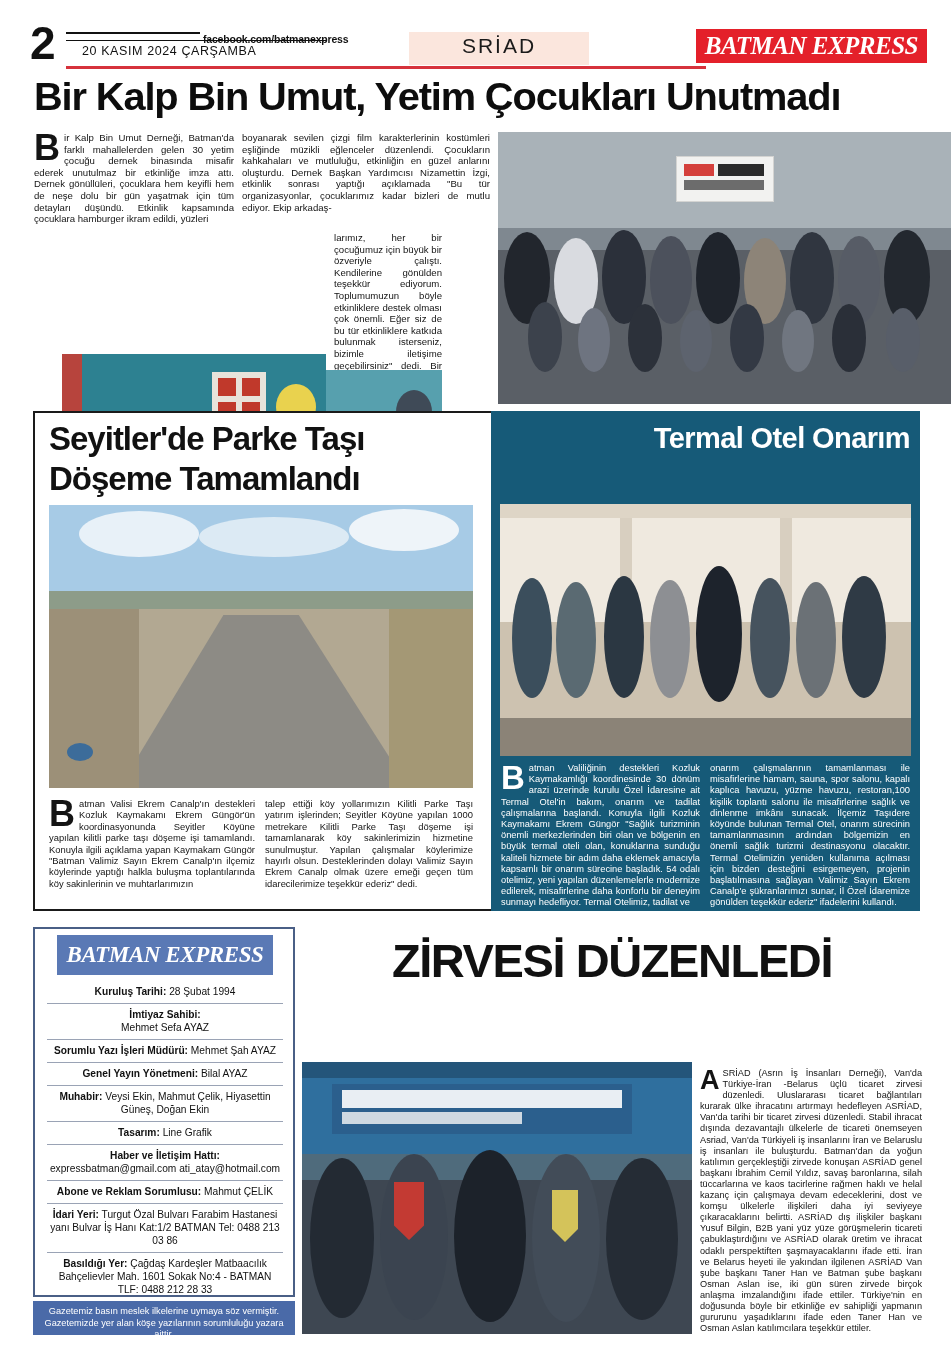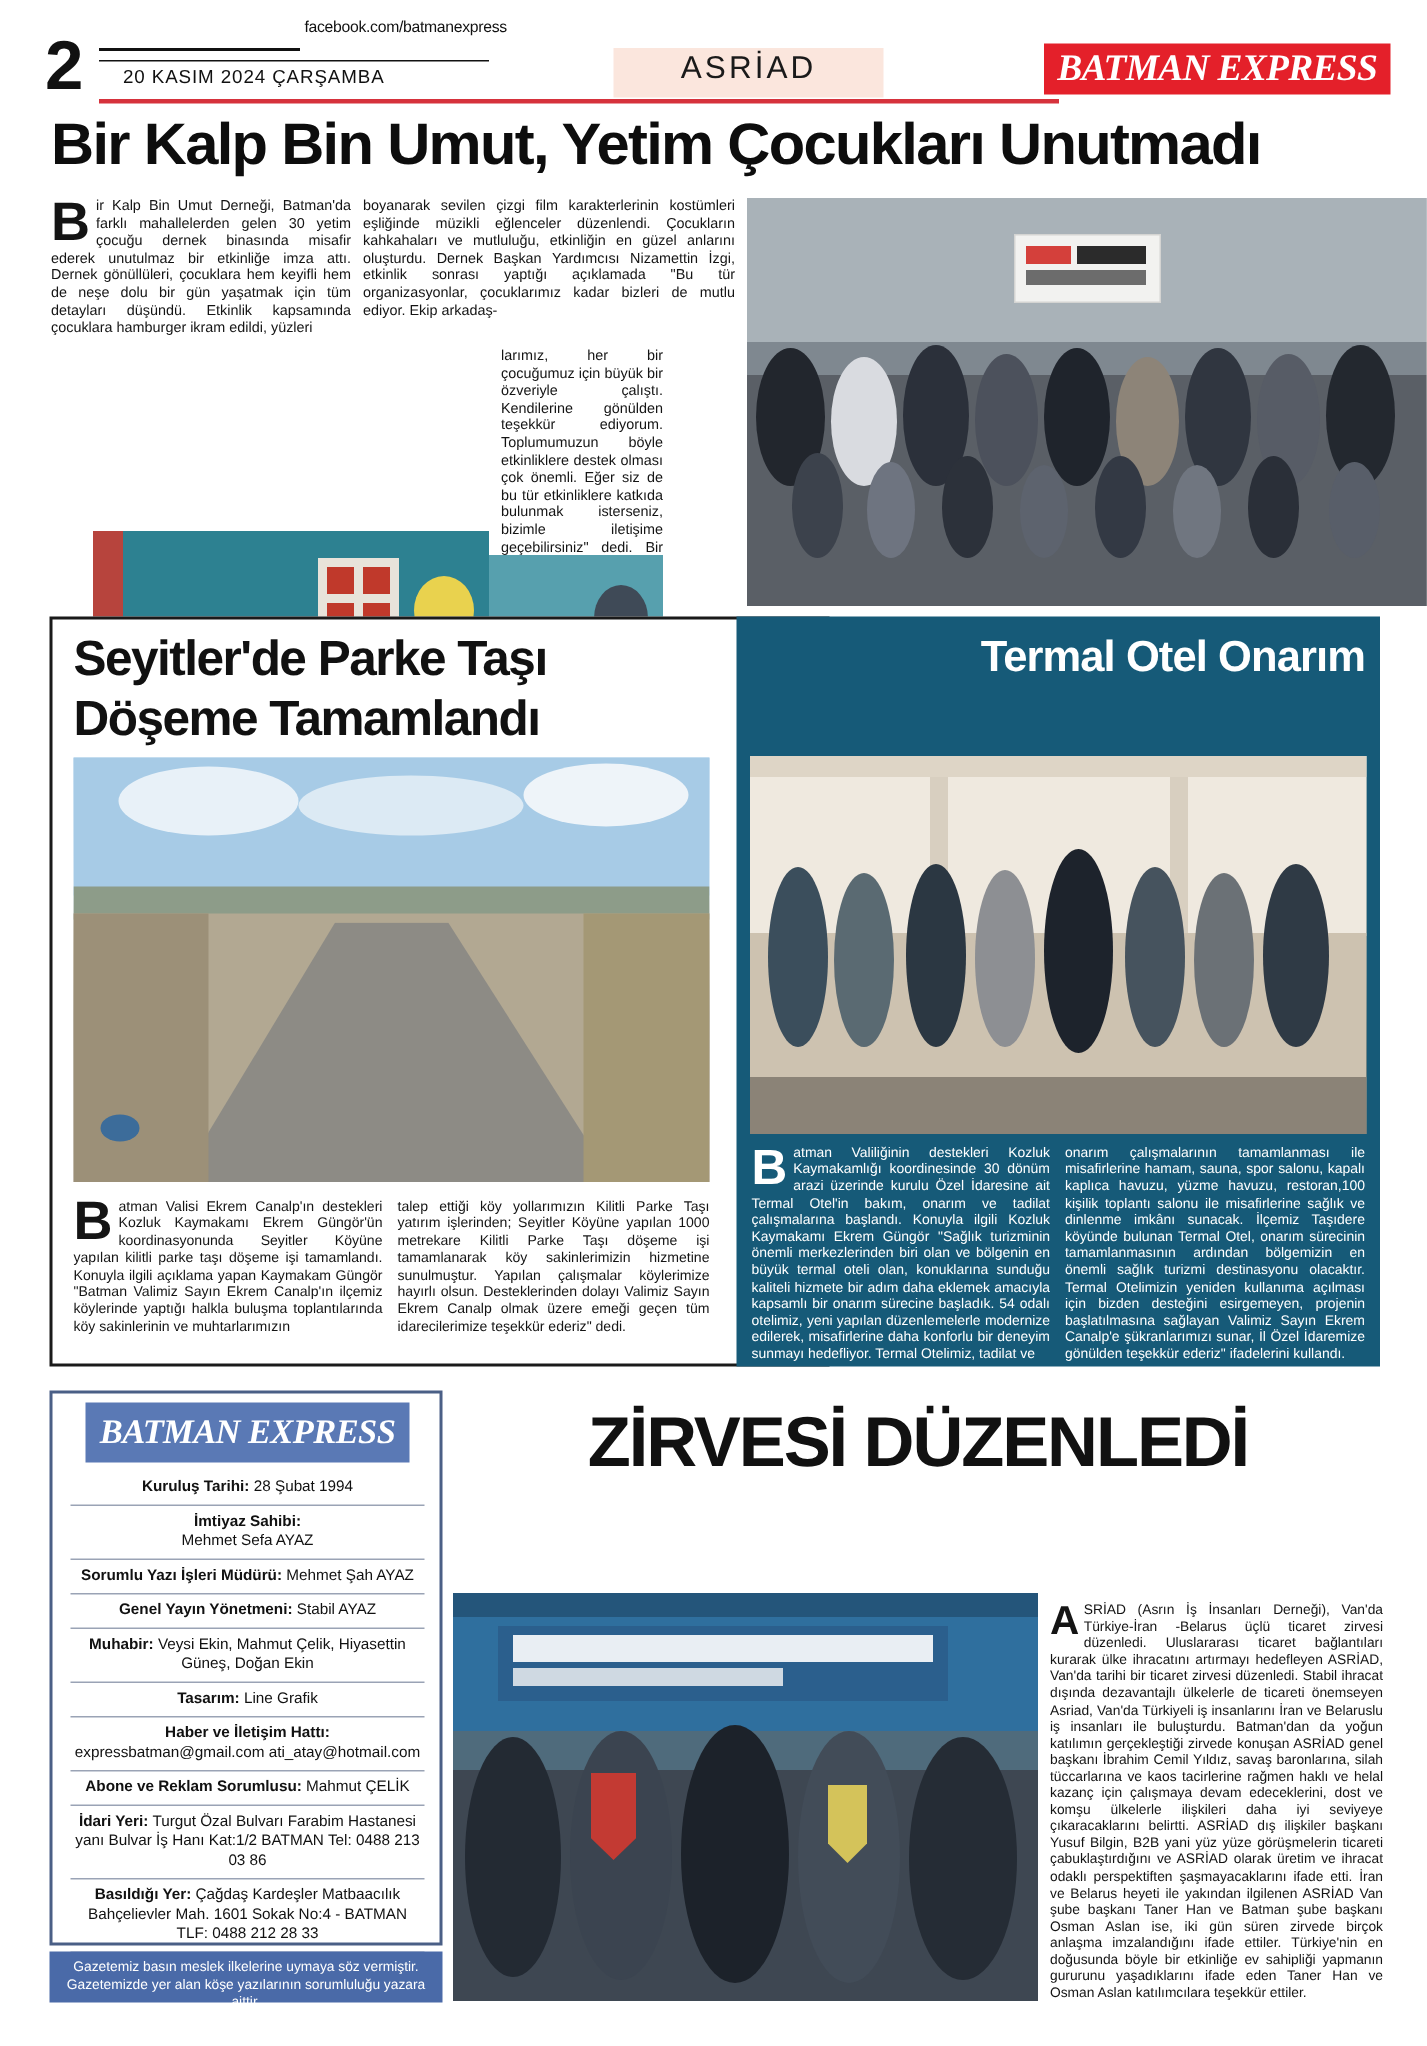--- a/index.html
+++ b/index.html
@@ -18,22 +18,22 @@
   .pagenum{
     position:absolute;left:30px;top:20px;
     font-family:"Liberation Sans", sans-serif;
     font-weight:bold;font-size:46px;line-height:46px;color:#111;
     letter-spacing:-1px;
   }
   .fb-rule{
     position:absolute;left:66px;top:32px;width:134px;height:2px;background:#111;
   }
   .fb-url{
-    position:absolute;left:203px;top:12px;
-    font-size:10.5px;color:#111;font-weight:normal;letter-spacing:-.2px;text-align:right;
+    position:absolute;left:203px;top:33px;
+    font-size:10.5px;color:#111;font-weight:bold;letter-spacing:-.2px;text-align:right;
   }
   .datetext{
     position:absolute;left:82px;top:44px;
     font-size:12.5px;letter-spacing:.6px;color:#111;
   }
   .date-rule{position:absolute;left:66px;top:40px;width:260px;height:1.4px;background:#111;}
   .gundem-box{
     position:absolute;left:409px;top:32px;width:180px;height:33px;
     background:#fbe6dd;
   }
@@ -207,21 +207,21 @@
 
 <div class="page">
 
   <div class="topbar">
     <div class="pagenum">2</div>
     <div class="fb-rule"></div>
     <div class="fb-url">facebook.com/batmanexpress</div>
     <div class="date-rule"></div>
     <div class="datetext">20 KASIM 2024 ÇARŞAMBA</div>
     <div class="gundem-box"></div>
-    <div class="gundem-text">ASRİAD</div>
+    <div class="gundem-text">SRİAD</div>
     <div class="red-rule"></div>
     <div class="brand">
       <span>BATMAN EXPRESS</span>
     </div>
   </div>
 
   <div class="lead-head">Bir Kalp Bin Umut, Yetim Çocukları Unutmadı</div>
 
   <div class="lead-wrap">
 
@@ -361,21 +361,21 @@
       <div class="krow">
         <b>Kuruluş Tarihi:</b><span> 28 Şubat 1994</span>
       </div>
       <div class="krow">
         <b>İmtiyaz Sahibi:</b><br><span>Mehmet Sefa AYAZ</span>
       </div>
       <div class="krow">
         <b>Sorumlu Yazı İşleri Müdürü:</b><span> Mehmet Şah AYAZ</span>
       </div>
       <div class="krow">
-        <b>Genel Yayın Yönetmeni:</b><span> Stabil AYAZ</span>
+        <b>Genel Yayın Yönetmeni:</b><span> Bilal AYAZ</span>
       </div>
       <div class="krow">
         <b>Muhabir:</b><span> Veysi Ekin, Mahmut Çelik, Hiyasettin Güneş, Doğan Ekin</span>
       </div>
       <div class="krow">
         <b>Tasarım:</b><span> Line Grafik</span>
       </div>
       <div class="krow">
         <b>Haber ve İletişim Hattı:</b><br><span>expressbatman@gmail.com ati_atay@hotmail.com</span>
       </div>

